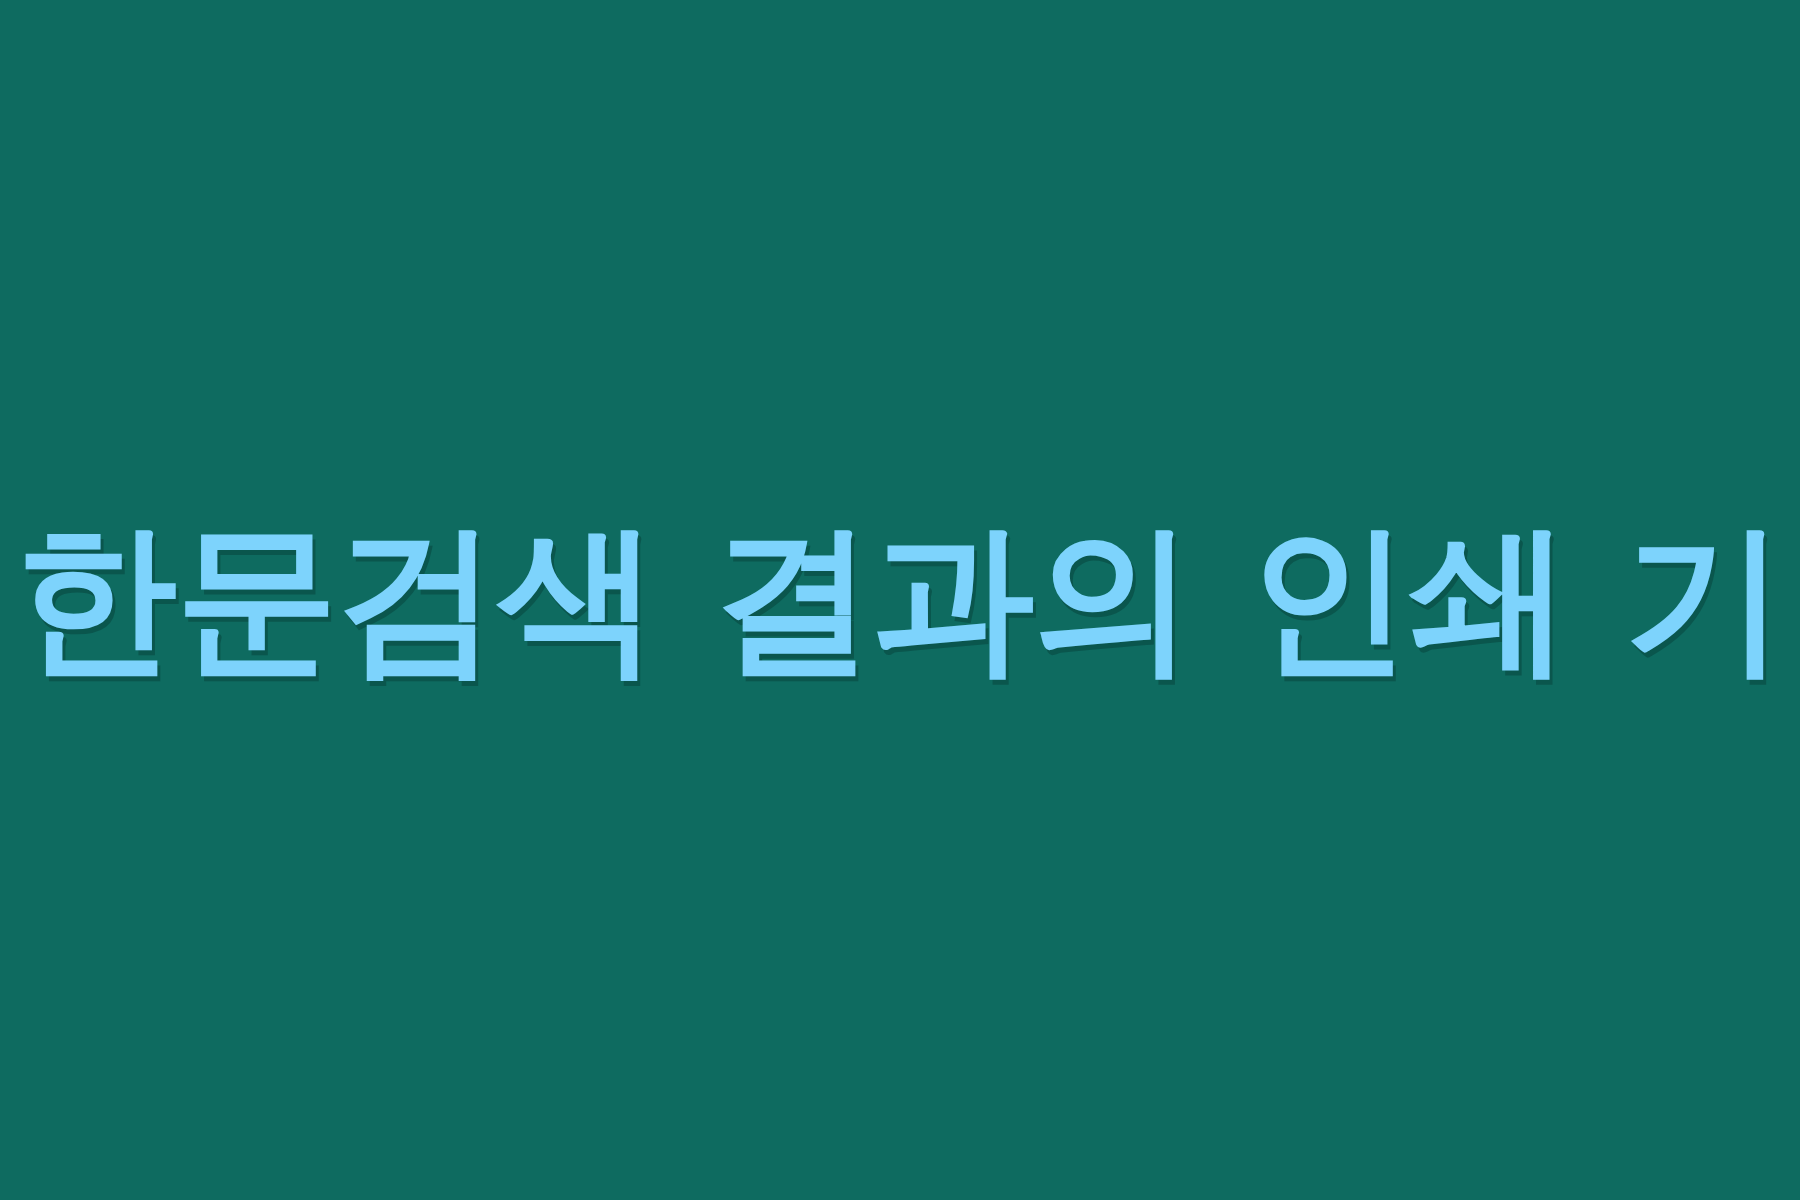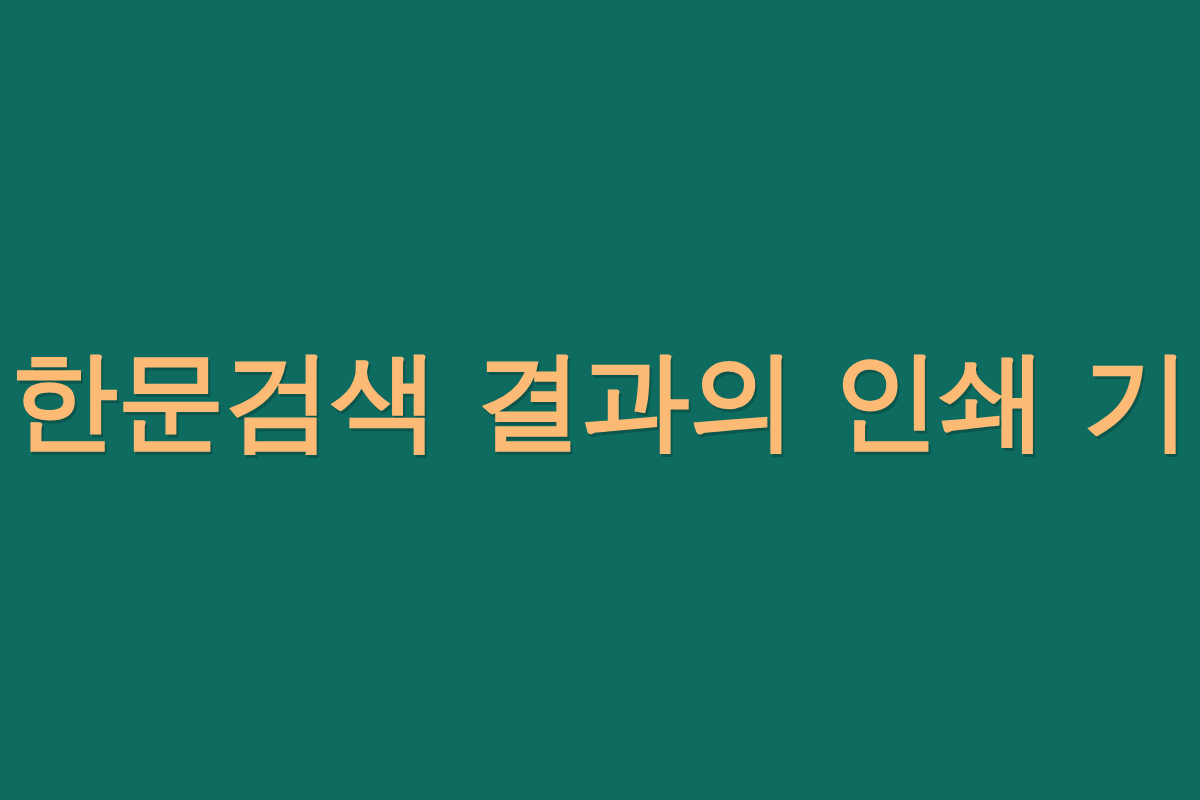--- a/index.html
+++ b/index.html
@@ -31,21 +31,21 @@
     width: 1060px;
     text-align: center;
     display: flex;
     flex-direction: column;
     align-items: center;
     justify-content: center;
   }
 
   .title-line {
     display: block;
-    color: #fdba74;
+    color: #7dd3fc;
     font-family: "DejaVu Sans", "Liberation Sans", sans-serif;
     font-weight: 700;
     font-size: 108px;
     line-height: 138px;
     letter-spacing: -1px;
     white-space: nowrap;
     text-shadow: 2px 3px 0 rgba(8, 70, 62, 0.55);
   }
 
   .title-line.line-1 { font-size: 108px; }

